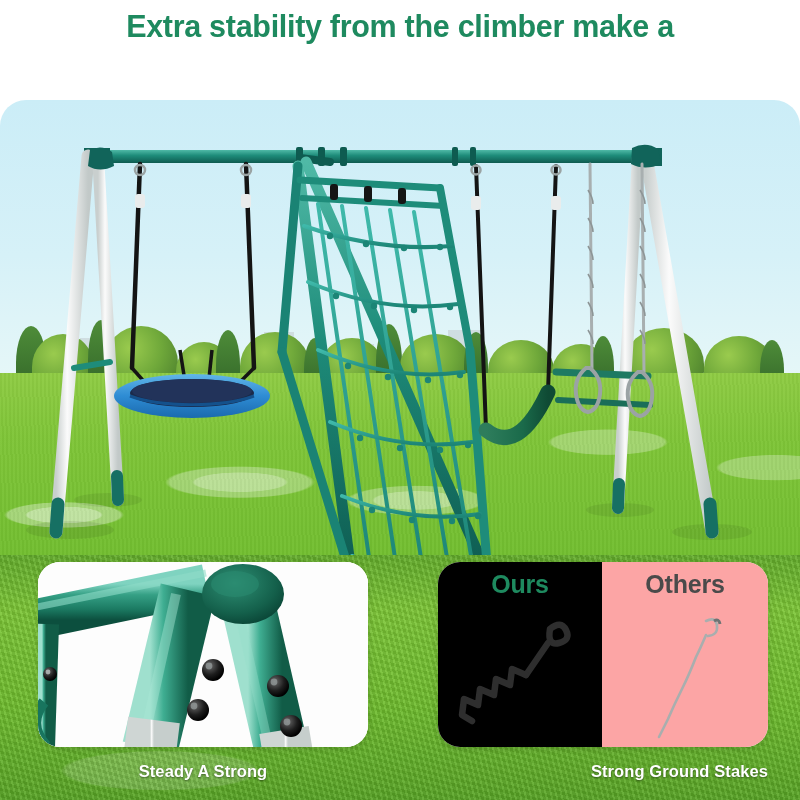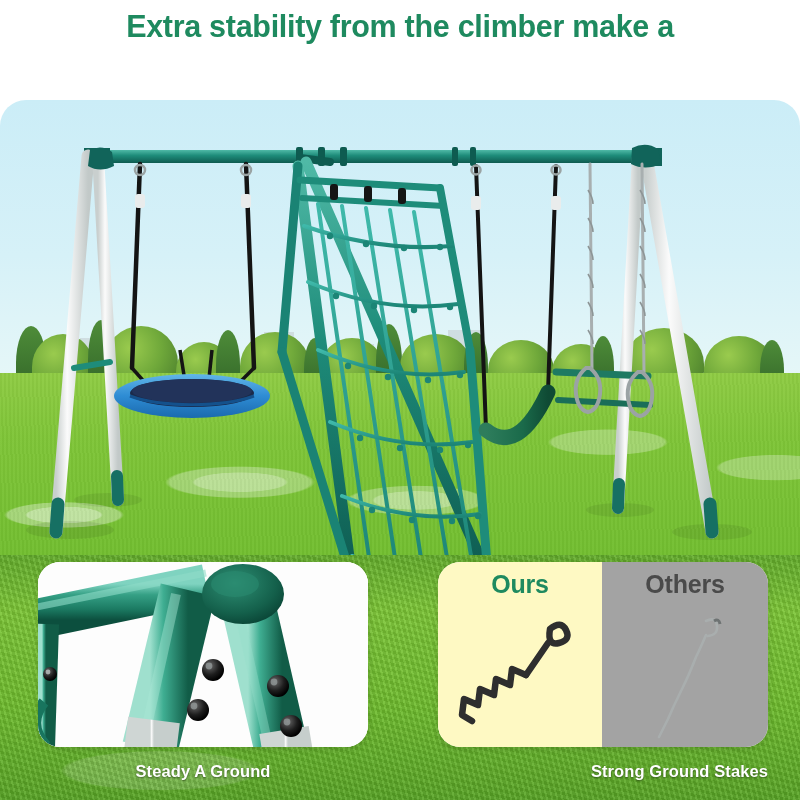--- a/index.html
+++ b/index.html
@@ -120,22 +120,22 @@
   .joint-photo {
     position: absolute; inset: 0;
     background: #FDFDFD;
   }
 
   
   .cmp-half {
     position: absolute; top: 0; height: 100%;
     display: flex; flex-direction: column; align-items: center;
   }
-  .cmp-ours   { left: 0;   width: 164px; background: #fef9c3; }
-  .cmp-others { left: 164px; width: 166px; background: #a3a3a3; }
+  .cmp-ours   { left: 0;   width: 164px; background: #000000; }
+  .cmp-others { left: 164px; width: 166px; background: #fca5a5; }
   .cmp-title {
     margin-top: 8px;
     font-size: 25px;
     font-weight: bold;
     letter-spacing: -.2px;
   }
   .cmp-ours  .cmp-title { color: #1E8A5F; }
   .cmp-others .cmp-title { color: #4A4A4A; }
   .cmp-art { flex: 1; width: 100%; position: relative; }
 
@@ -473,14 +473,14 @@
 
           <path d="M104 36 q-6 14 -10 22 q-7 18 -14 32
                    q-8 16 -14 30 q-5 10 -9 18"></path>
         </g>
         <path d="M112 22 q5 -3 6 3" fill="none" stroke="#6E7373" stroke-width="3"></path>
       </svg>
     </div>
   </div>
 </div>
 
-<div class="caption caption-left">Steady A Ground</div>
+<div class="caption caption-left">Steady A Strong</div>
 <div class="caption caption-right">Strong Ground Stakes</div>
 
 </body></html>

